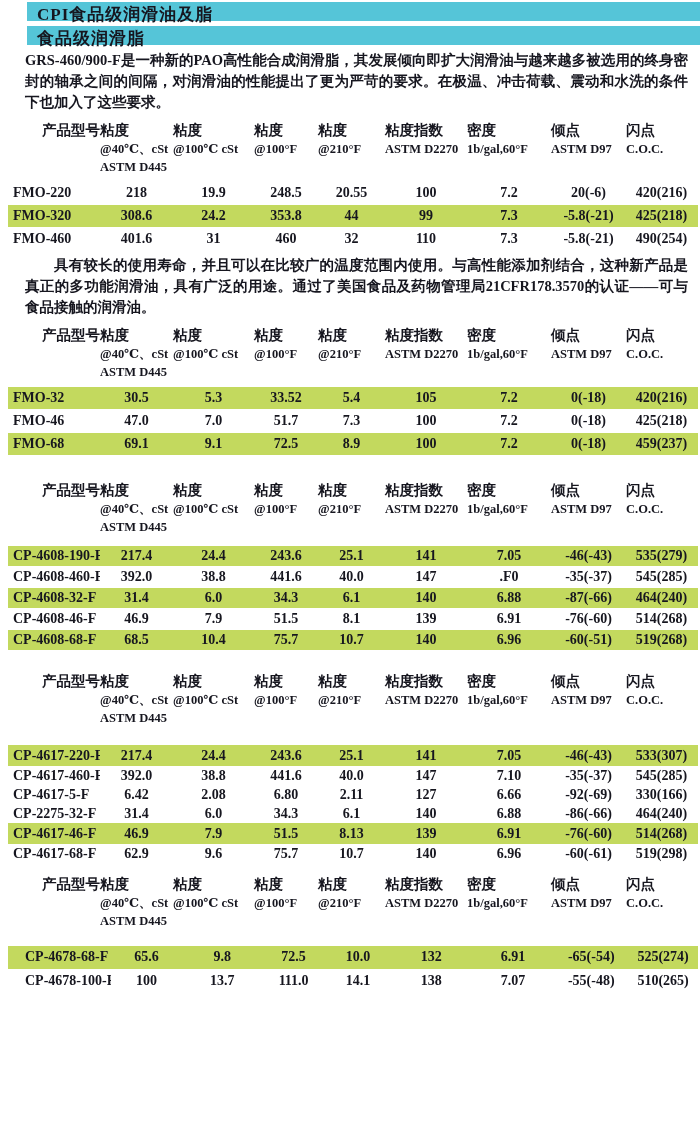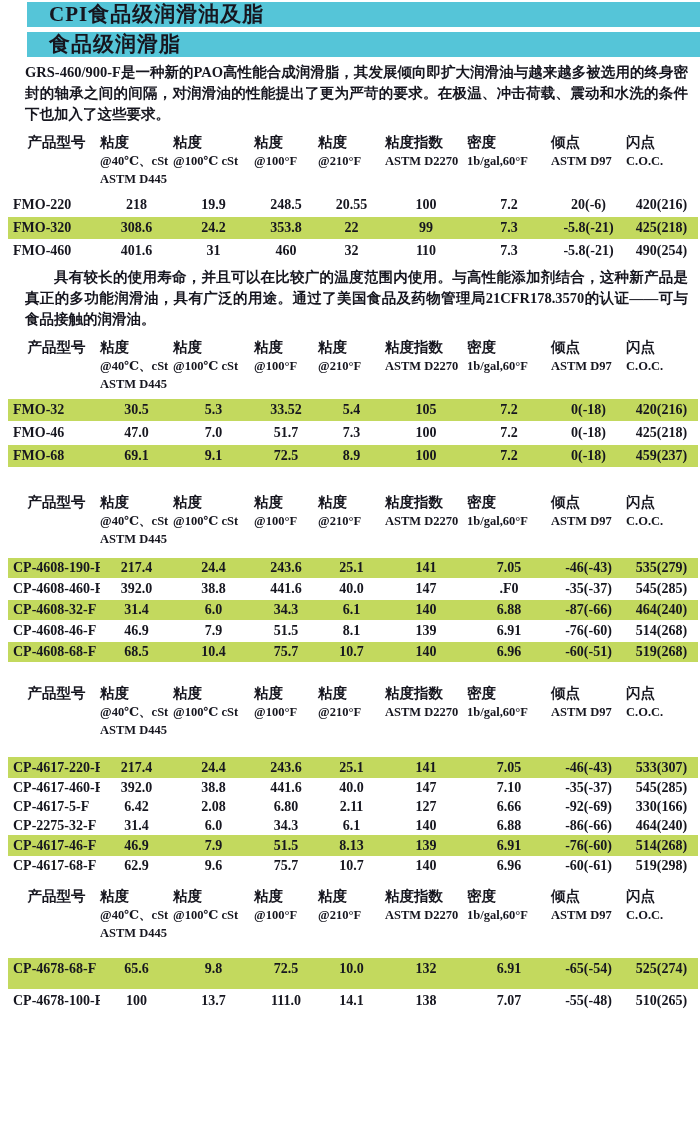--- a/index.html
+++ b/index.html
@@ -3,56 +3,56 @@
 <meta charset="utf-8">
 <style>
   html,body{margin:0;padding:0;}
   body{
     width:700px;height:1134px;overflow:hidden;background:#ffffff;
     font-family:"Liberation Serif","DejaVu Serif",serif;
     font-weight:bold;color:#16161f;
     -webkit-font-smoothing:antialiased;
   }
   .title-bar{
-    margin:2px 0 5px 27px;height:25px;line-height:25px;
+    margin:2px 0 5px 27px;height:19px;line-height:25px;
     background:var(--cyan,#55c5d8);
-    padding-left:22px;font-size:21px;letter-spacing:1px;
+    padding-left:10px;font-size:17px;letter-spacing:1px;
   }
   .para{
     margin:5px 12px 8px 25px;
     font-size:14.5px;line-height:21px;text-align:justify;
   }
   .para.indent{text-indent:2em;}
   .tbl{margin-left:8px;width:690px;}
   .thead{display:flex;}
   .th{box-sizing:border-box;text-align:left;}
   .th .l1{font-size:14.5px;line-height:19px;}
   .th .l2,.th .l3{font-size:12.5px;line-height:18px;}
-  .th.c0{text-align:center;padding-left:5px;}
+  .th.c0{text-align:right;padding-left:5px;}
   .trow{display:flex;height:22px;line-height:22px;margin-bottom:1px;font-size:14px;}
   .trow.hl{background:var(--green,#c3d95e);}
   .td{box-sizing:border-box;text-align:center;overflow:hidden;white-space:nowrap;}
   .td.c0{text-align:left;padding-left:5px;}
   .c0{width:92px;}.c1{width:73px;}.c2{width:81px;}.c3{width:64px;}.c4{width:67px;}
   .c5{width:82px;}.c6{width:84px;}.c7{width:75px;}.c8{width:71px;}
   
   .tbl[data-table="0"]{margin-top:2px;}
   .tbl[data-table="0"] .thead{margin-bottom:6px;}
   .tbl[data-table="1"]{margin-top:4px;}
   .tbl[data-table="1"] .thead{margin-bottom:6px;}
   .tbl[data-table="2"]{margin-top:26px;}
   .tbl[data-table="2"] .thead{margin-bottom:10px;}
   .tbl[data-table="2"] .trow{height:20px;line-height:20px;}
   .tbl[data-table="3"]{margin-top:22px;}
   .tbl[data-table="3"] .thead{margin-bottom:18px;}
   .tbl[data-table="3"] .trow{height:19px;line-height:19px;margin-bottom:0;}
   .tbl[data-table="3"] .trow.hl{height:21px;line-height:21px;}
   .tbl[data-table="4"]{margin-top:12px;}
   .tbl[data-table="4"] .thead{margin-bottom:16px;}
-  .tbl[data-table="4"] .trow{height:31px;line-height:21px;}
+  .tbl[data-table="4"] .trow{height:23px;line-height:21px;padding-left:12px;}
 </style>
 </head>
 <body>
 
 <div class="page">
 
   <div class="title-bar">
     <span>CPI食品级润滑油及脂</span>
   </div>
 
@@ -111,21 +111,21 @@
         <div class="td c5">100</div>
         <div class="td c6">7.2</div>
         <div class="td c7">20(-6)</div>
         <div class="td c8">420(216)</div>
       </div>
       <div class="trow hl">
         <div class="td c0">FMO-320</div>
         <div class="td c1">308.6</div>
         <div class="td c2">24.2</div>
         <div class="td c3">353.8</div>
-        <div class="td c4">22</div>
+        <div class="td c4">44</div>
         <div class="td c5">99</div>
         <div class="td c6">7.3</div>
         <div class="td c7">-5.8(-21)</div>
         <div class="td c8">425(218)</div>
       </div>
       <div class="trow">
         <div class="td c0">FMO-460</div>
         <div class="td c1">401.6</div>
         <div class="td c2">31</div>
         <div class="td c3">460</div>

